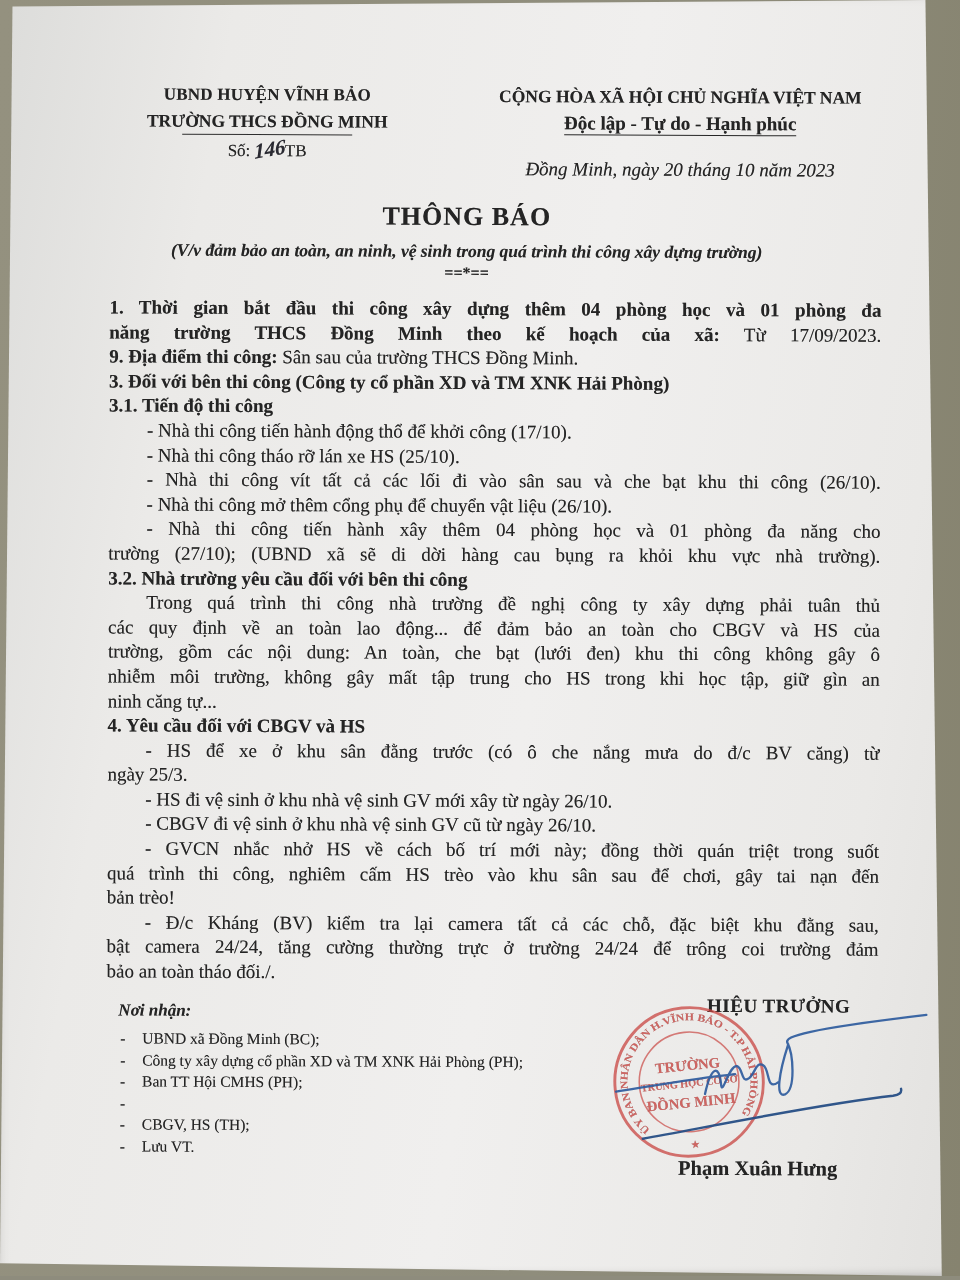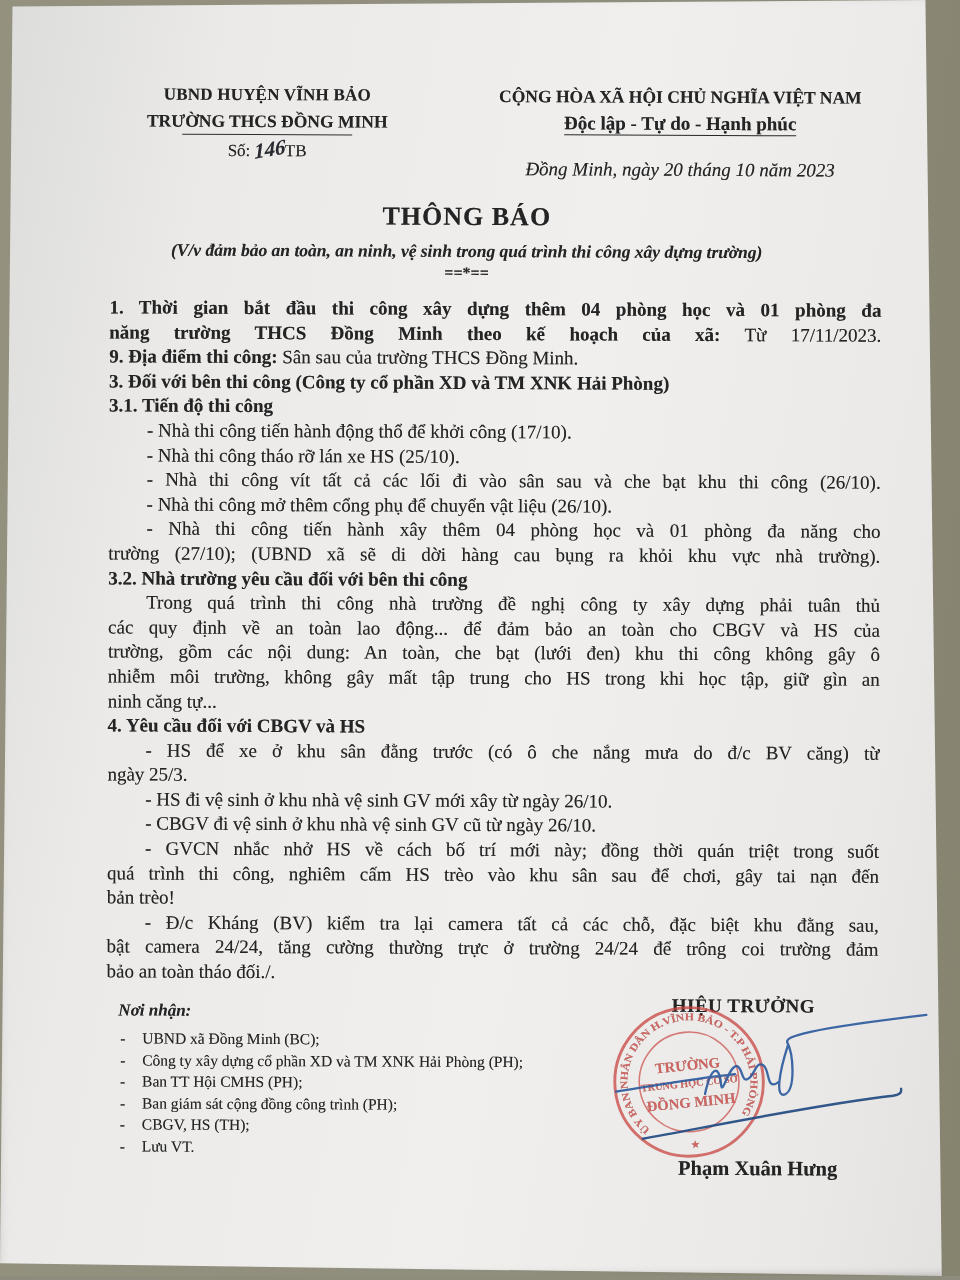--- a/index.html
+++ b/index.html
@@ -41,21 +41,21 @@
   .ln b{font-weight:bold;}
   .ind{text-indent:38px;}
   .j{text-align:justify;text-align-last:justify;}
 
   
   .recipients{position:absolute;left:120px;top:1002px;width:440px;}
   .rec-h{font-size:17px;font-weight:bold;font-style:italic;margin-bottom:7px;}
   .rec-item{display:flex;font-size:15.5px;line-height:21.6px;}
   .rec-item .dash{width:22px;flex:none;padding-left:2px;}
 
-  .sig-title{position:absolute;left:638px;top:994px;width:214px;text-align:center;
+  .sig-title{position:absolute;left:638px;top:994px;width:214px;text-align:right;
              font-size:19px;font-weight:bold;letter-spacing:.5px;}
   .stamp{position:absolute;left:608px;top:998px;width:166px;height:166px;transform:rotate(-6deg);opacity:.9;}
   .signature{position:absolute;left:595px;top:1005px;width:340px;height:145px;}
   .sig-name{position:absolute;left:638px;top:1156px;width:244px;text-align:center;
             font-size:20.5px;font-weight:bold;}
 </style>
 </head>
 <body>
 
 <div class="scene">
@@ -76,21 +76,21 @@
       </div>
 
       <div class="title-block">
         <div class="doc-title">THÔNG BÁO</div>
         <div class="doc-subject">(V/v đảm bảo an toàn, an ninh, vệ sinh trong quá trình thi công xây dựng trường)</div>
         <div class="separator">==*==</div>
       </div>
 
       <div class="body">
         <div class="ln j"><b>1. Thời gian bắt đầu thi công xây dựng thêm 04 phòng học và 01 phòng đa</b><span></span></div>
-        <div class="ln j"><b>năng trường THCS Đồng Minh theo kế hoạch của xã:</b><span> Từ 17/11/2023.</span></div>
+        <div class="ln j"><b>năng trường THCS Đồng Minh theo kế hoạch của xã:</b><span> Từ 17/09/2023.</span></div>
         <div class="ln"><b>9. Địa điểm thi công:</b><span> Sân sau của trường THCS Đồng Minh.</span></div>
         <div class="ln"><b>3. Đối với bên thi công (Công ty cổ phần XD và TM XNK Hải Phòng)</b><span></span></div>
         <div class="ln"><b>3.1. Tiến độ thi công</b><span></span></div>
         <div class="ln ind"><b></b><span>- Nhà thi công tiến hành động thổ để khởi công (17/10).</span></div>
         <div class="ln ind"><b></b><span>- Nhà thi công tháo rỡ lán xe HS (25/10).</span></div>
         <div class="ln ind j"><b></b><span>- Nhà thi công vít tất cả các lối đi vào sân sau và che bạt khu thi công (26/10).</span></div>
         <div class="ln ind"><b></b><span>- Nhà thi công mở thêm cổng phụ để chuyển vật liệu (26/10).</span></div>
         <div class="ln ind j"><b></b><span>- Nhà thi công tiến hành xây thêm 04 phòng học và 01 phòng đa năng cho</span></div>
         <div class="ln j"><b></b><span>trường (27/10); (UBND xã sẽ di dời hàng cau bụng ra khỏi khu vực nhà trường).</span></div>
         <div class="ln"><b>3.2. Nhà trường yêu cầu đối với bên thi công</b><span></span></div>
@@ -121,21 +121,20 @@
         <div class="rec-item">
             <span class="dash">-</span>
             <span>Công ty xây dựng cổ phần XD và TM XNK Hải Phòng (PH);</span>
           </div>
         <div class="rec-item">
             <span class="dash">-</span>
             <span>Ban TT Hội CMHS (PH);</span>
           </div>
         <div class="rec-item">
             <span class="dash">-</span>
-            <span>Ban giám sát cộng đồng công trình (PH);</span>
           </div>
         <div class="rec-item">
             <span class="dash">-</span>
             <span>CBGV, HS (TH);</span>
           </div>
         <div class="rec-item">
             <span class="dash">-</span>
             <span>Lưu VT.</span>
           </div>
       </div>

